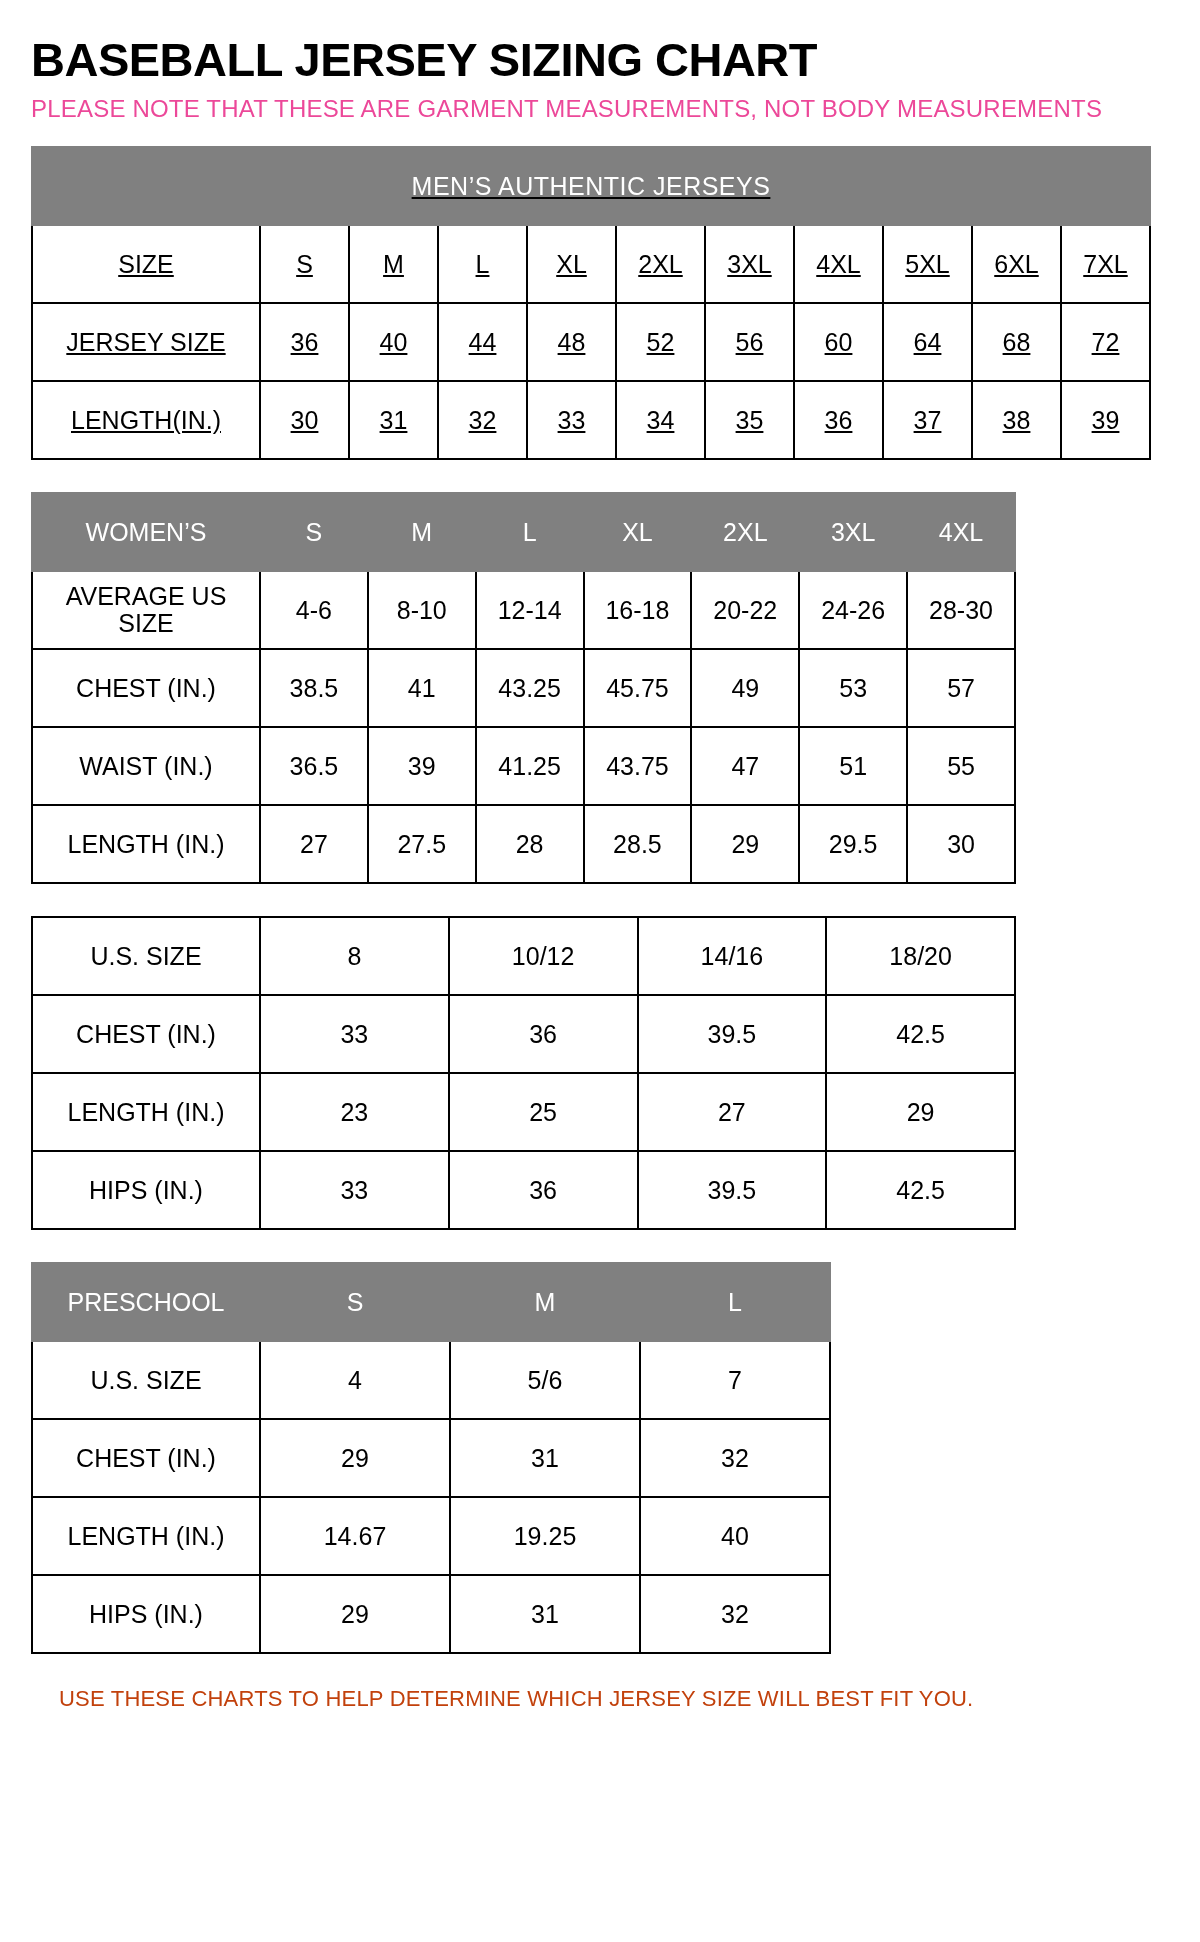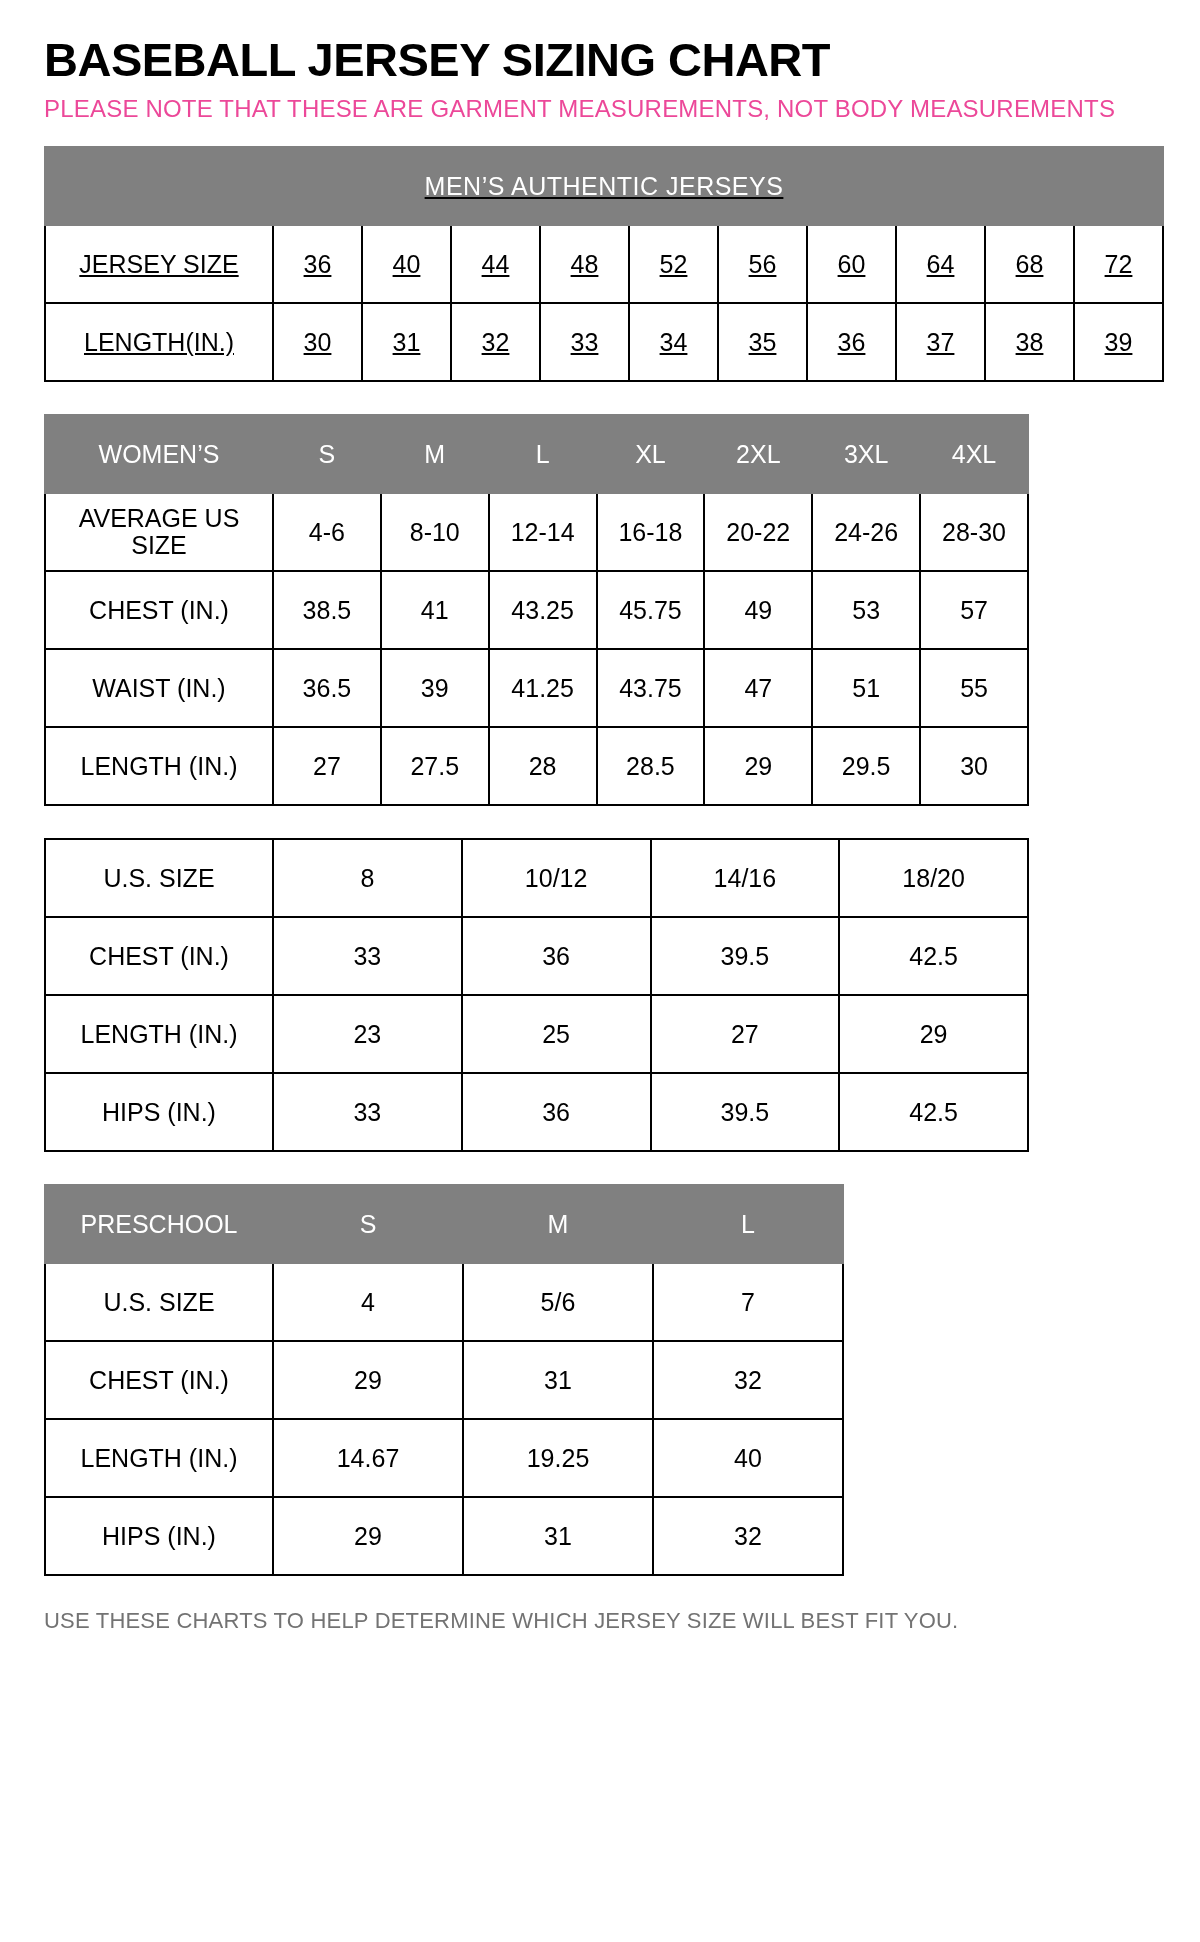--- a/index.html
+++ b/index.html
@@ -10,21 +10,21 @@
   body {
     width: 1200px;
     min-height: 1942px;
     font-family: "Liberation Sans", sans-serif;
     color: #000000;
     -webkit-font-smoothing: antialiased;
   }
   .page {
     width: 1163px;
     box-sizing: border-box;
-    padding: 30px 40px 20px 44px;
+    padding: 30px 40px 20px 31px;
   }
   h1.title {
     font-size: 47px;
     font-weight: bold;
     letter-spacing: -0.5px;
     margin: 5px 0 10px 0;
     line-height: 1.05;
     color: #000;
   }
   .note {
@@ -83,24 +83,25 @@
   #boys-table { width: 985px; }
   #boys-table td { height: 78px; border: 2px solid #000; }
   #boys-table td.hdr { border: 2px solid #808080; }
 
   
   #preschool-table { width: 800px; }
   #preschool-table td { height: 78px; border: 2px solid #000; }
   #preschool-table td.hdr { border: 2px solid #808080; }
 
   .footer-note {
-    color: #737373;
+    color: #c2410c;
     font-size: 22px;
     letter-spacing: 0.2px;
     margin-top: 6px;
+    margin-left: 28px;
   }
 </style>
 </head>
 <body>
 
 <div class="page">
 
   <h1 class="title">BASEBALL JERSEY SIZING CHART</h1>
   <div class="note">PLEASE NOTE THAT THESE ARE GARMENT MEASUREMENTS, NOT BODY MEASUREMENTS</div>
 
@@ -114,20 +115,33 @@
         <col>
         <col>
         <col>
         <col>
         <col>
         <col>
     </colgroup>
     <tbody>
       <tr>
         <td class="banner" colspan="11">MEN’S AUTHENTIC JERSEYS</td>
+      </tr>
+      <tr>
+        <td class="rowlabel">SIZE</td>
+        <td>S</td>
+        <td>M</td>
+        <td>L</td>
+        <td>XL</td>
+        <td>2XL</td>
+        <td>3XL</td>
+        <td>4XL</td>
+        <td>5XL</td>
+        <td>6XL</td>
+        <td>7XL</td>
       </tr>
       <tr>
         <td class="rowlabel">JERSEY SIZE</td>
         <td>36</td>
         <td>40</td>
         <td>44</td>
         <td>48</td>
         <td>52</td>
         <td>56</td>
         <td>60</td>

